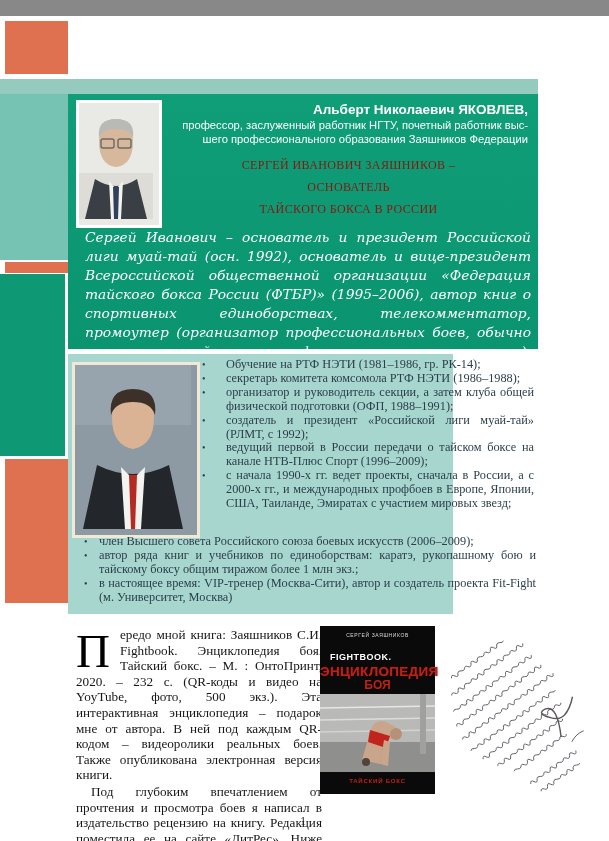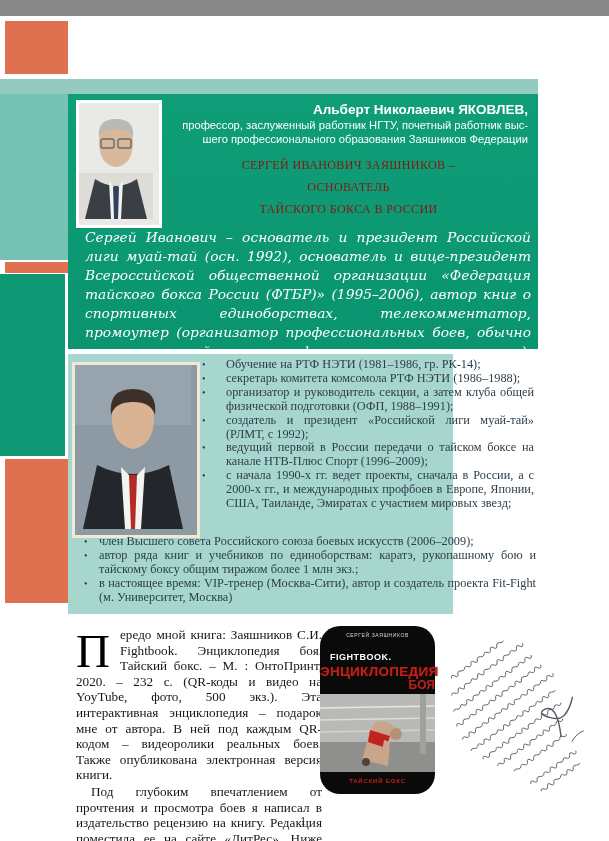--- a/index.html
+++ b/index.html
@@ -45,29 +45,29 @@
 
   
   .article-col{left:76px;top:611px;width:246px;color:#161616;font-size:13.2px;
                line-height:15.6px;text-align:justify;}
   .drop-cap{float:left;font-size:47px;line-height:40px;width:38px;margin:4px 6px 0 0;
             color:#000;}
   .article-p2{text-indent:15px;margin-top:1px;}
 
   
   .book-cover{left:320px;top:610px;width:115px;height:168px;background:#0b0a0a;
-              font-family:"Liberation Sans",sans-serif;border-radius:20px;}
+              font-family:"Liberation Sans",sans-serif;}
   .cover-author{left:0;top:6px;width:115px;text-align:center;color:#d8d8d8;
                 font-size:5px;letter-spacing:.6px;}
   .cover-series{left:10px;top:26px;color:#ffffff;font-weight:bold;font-size:9px;
                 letter-spacing:.5px;}
   .cover-title1{left:0;top:38px;width:115px;text-align:center;color:#c22017;
                 font-weight:bold;font-size:13.5px;letter-spacing:.3px;
                 text-shadow:0 0 1px #5a0d08;}
-  .cover-title2{left:0;top:52px;width:115px;text-align:right;color:#c22017;
+  .cover-title2{left:0;top:52px;width:115px;text-align:center;color:#c22017;
                 font-weight:bold;font-size:12px;}
   .cover-photo{left:0;top:68px;width:115px;height:78px;overflow:hidden;}
   .cover-sub{left:0;top:152px;width:115px;text-align:center;color:#c22017;
              font-weight:bold;font-size:6px;letter-spacing:.8px;}
 
   .handwriting{left:438px;top:615px;width:168px;height:200px;}
 
   .page-number{left:68px;top:799px;width:470px;text-align:center;font-size:11.5px;
                color:#222;}
 </style>

